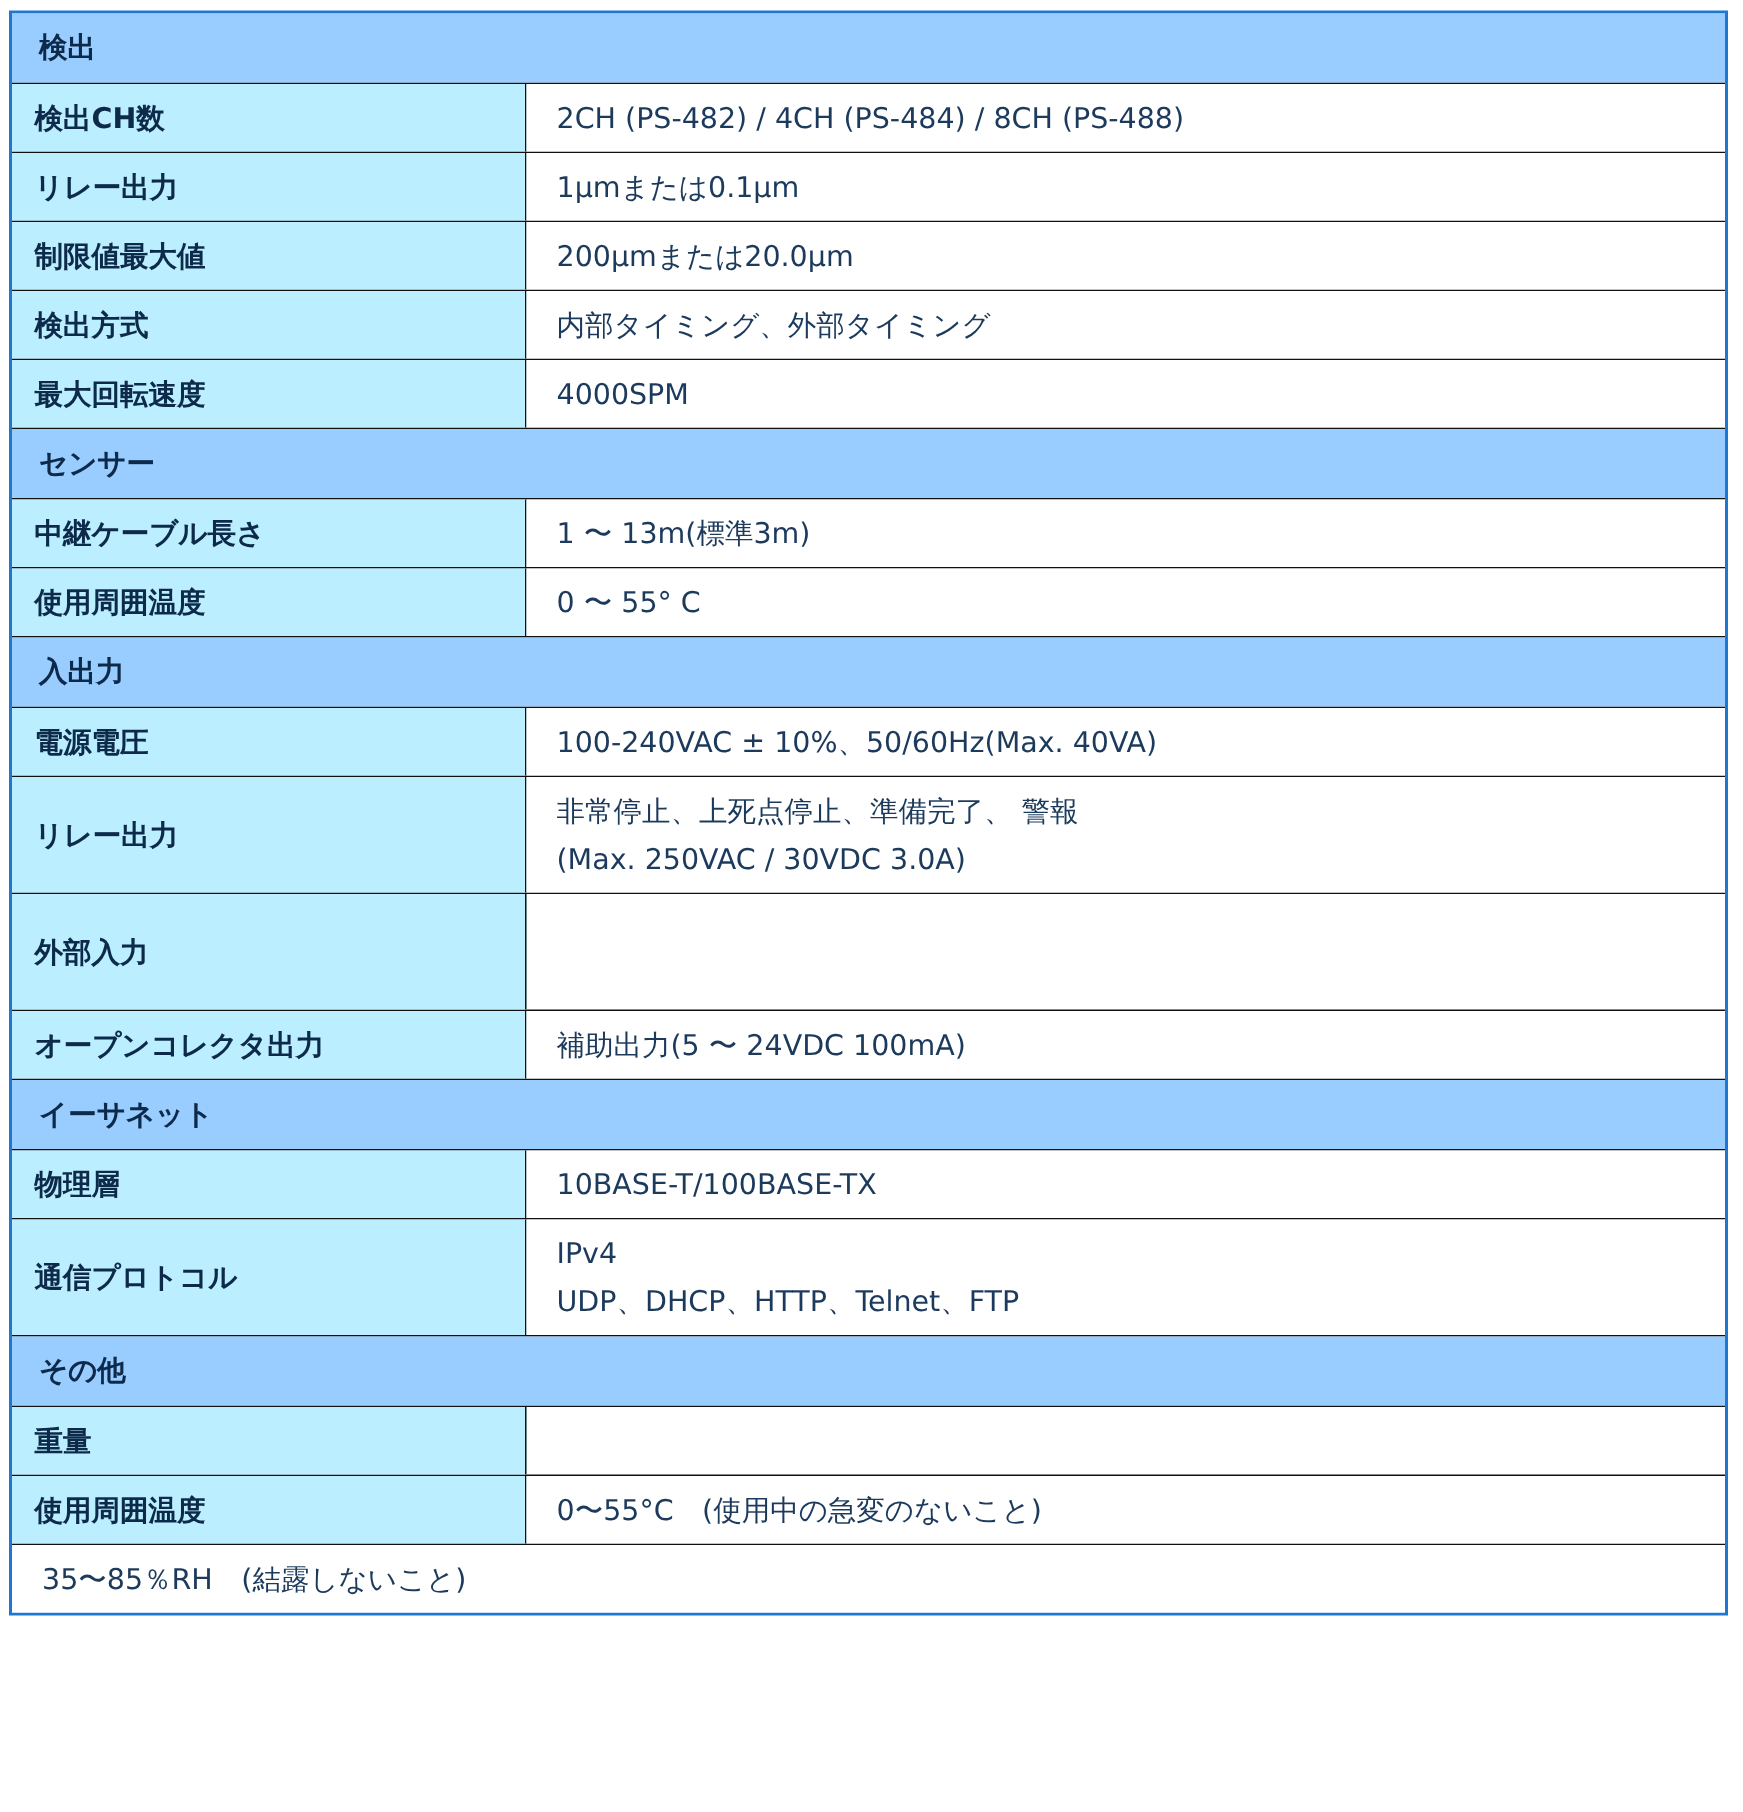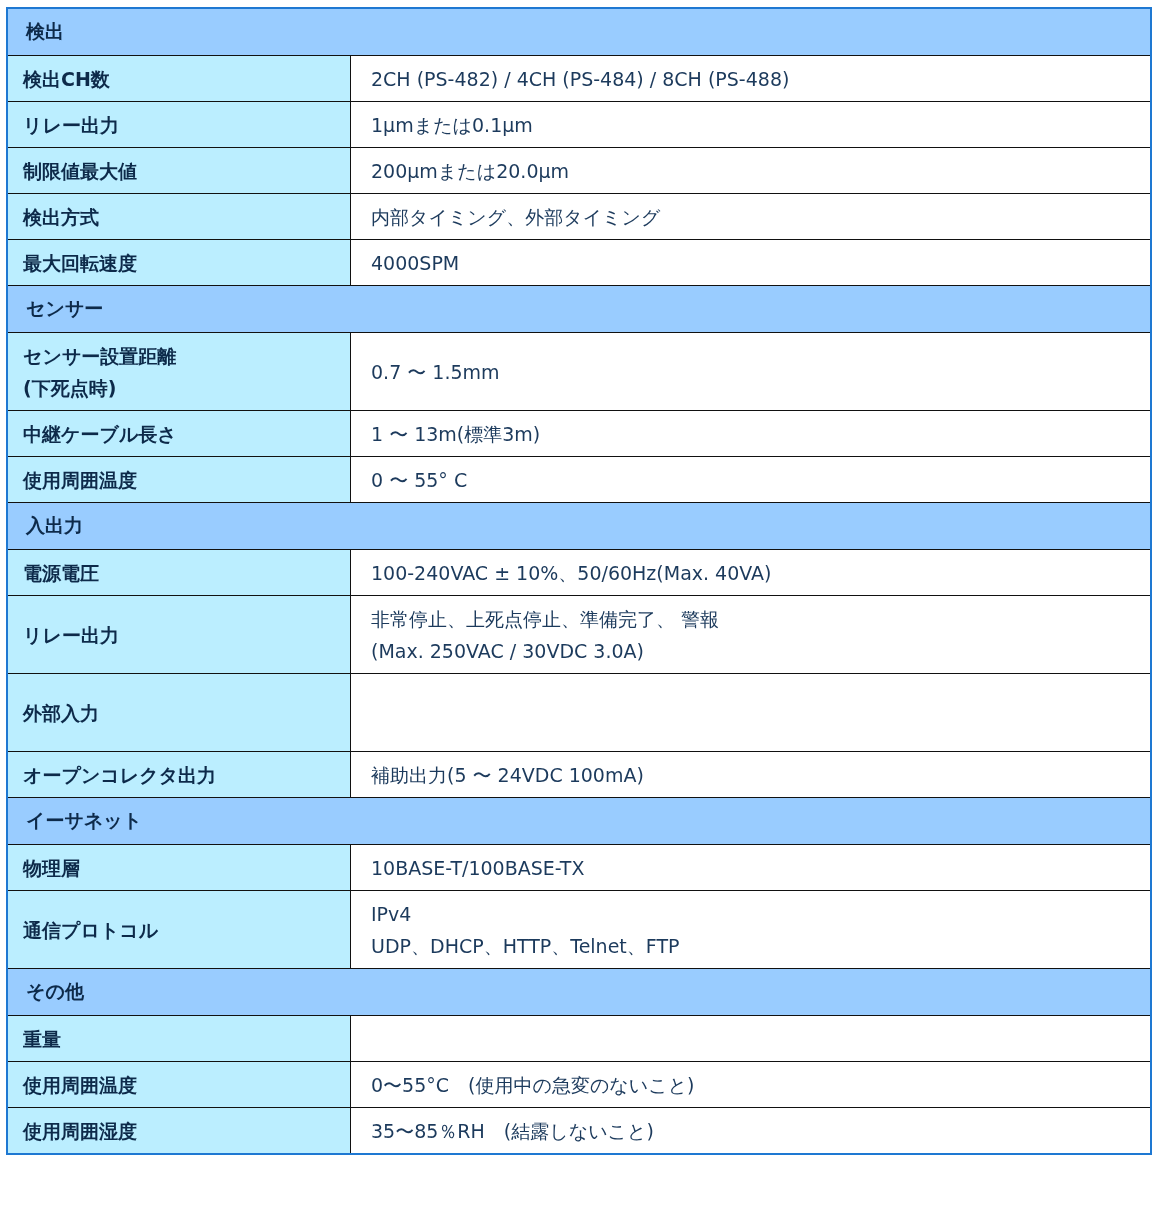--- a/index.html
+++ b/index.html
@@ -74,29 +74,20 @@
     <div class="label">
         <span>最大回転速度</span>
       </div>
     <div class="value">
         <span>4000SPM</span>
       </div>
   </div>
 
   <div class="row">
     <div class="section">センサー</div>
-  </div>
-  <div class="row h78">
-    <div class="label">
-      <span>センサー設置距離</span>
-      <span>(下死点時)</span>
-    </div>
-    <div class="value">
-        <span>0.7 〜 1.5mm</span>
-      </div>
   </div>
   <div class="row h46">
     <div class="label">
         <span>中継ケーブル長さ</span>
       </div>
     <div class="value">
         <span>1 〜 13m(標準3m)</span>
       </div>
   </div>
   <div class="row h46">
@@ -173,21 +164,18 @@
   </div>
   <div class="row h46">
     <div class="label">
         <span>使用周囲温度</span>
       </div>
     <div class="value">
         <span>0〜55°C　(使用中の急変のないこと)</span>
       </div>
   </div>
   <div class="row h46">
-    <div class="label">
-        <span>使用周囲湿度</span>
-      </div>
     <div class="value">
         <span>35〜85％RH　(結露しないこと)</span>
       </div>
   </div>
 
 </div>
 
 </body></html>

